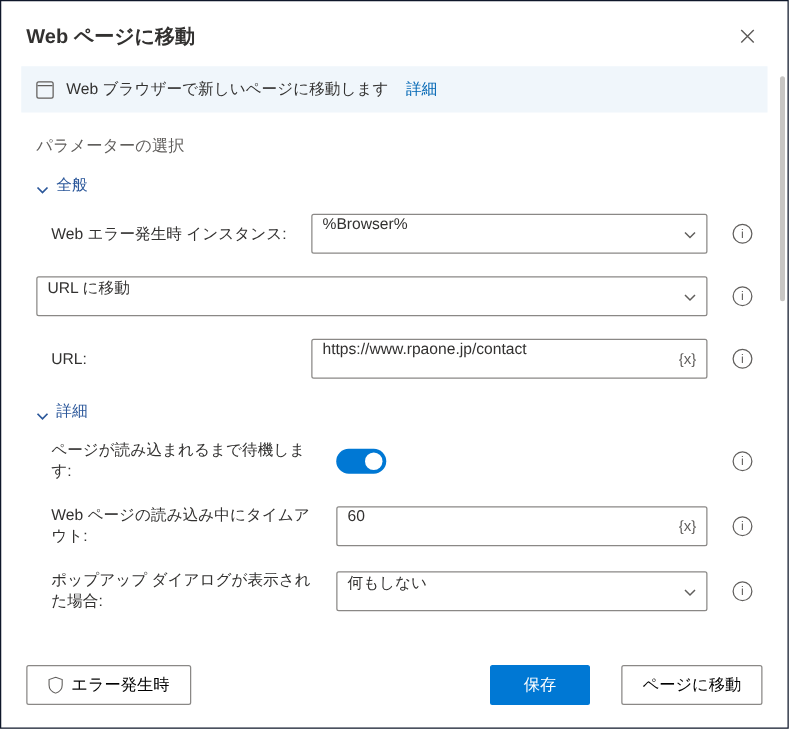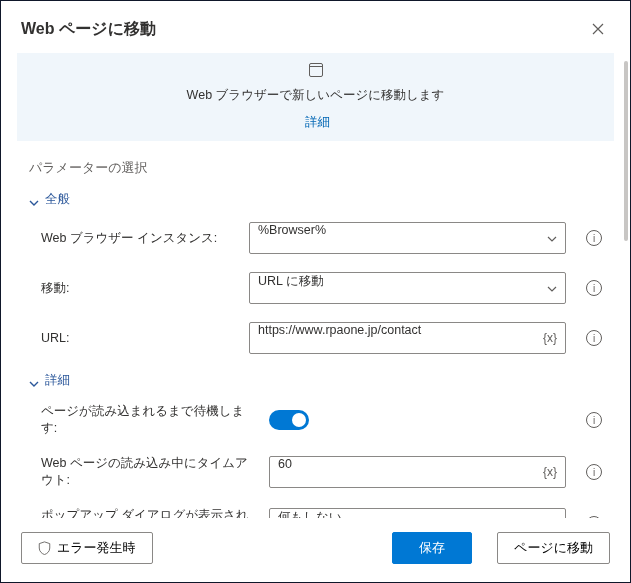--- a/index.html
+++ b/index.html
@@ -2,21 +2,21 @@
 <html><head>
 <meta charset="utf-8">
 <style>
 * { box-sizing: border-box; margin: 0; padding: 0; }
 body { font-family: "Segoe UI", "Meiryo", sans-serif; font-size: 13px; color: #323130; background: #f5f5f5; }
 .dialog { width: 631px; height: 583px; background: #fff; border: 1px solid #0f172a; display: flex; flex-direction: column; position: relative; }
 .header { display: flex; align-items: center; justify-content: space-between; padding: 16px 20px 12px 20px; }
 .header-title { font-size: 16px; font-weight: 600; }
 .close-btn { width: 24px; height: 24px; display: flex; align-items: center; justify-content: center; cursor: pointer; color: #605e5c; }
 .close-btn svg { width: 12px; height: 12px; }
-.info-bar { background: #f0f6fb; margin: 0 16px; padding: 10px 12px; display: flex; align-items: center; gap: 10px; font-size: 12.5px; flex-direction: column; }
+.info-bar { background: #f0f6fb; margin: 0 16px; padding: 10px 12px; display: flex; align-items: center; gap: 10px; font-size: 12.5px; }
 .info-bar .info-icon { width: 14px; height: 14px; border: 1px solid #605e5c; border-radius: 2px; position: relative; flex-shrink: 0; }
 .info-bar .info-icon::before { content: ""; position: absolute; top: 2px; left: 0; right: 0; height: 1px; background: #605e5c; }
 .info-bar a { color: #0066b4; text-decoration: none; margin-left: 4px; }
 .body { flex: 1; overflow-y: auto; padding: 12px 28px 8px 28px; }
 .section-title { font-size: 13px; color: #605e5c; margin: 6px 0 14px 0; }
 .group-header { display: flex; align-items: flex-end; gap: 6px; color: #2b579a; font-size: 12.5px; margin: 10px 0 14px 0; cursor: pointer; }
 .group-header .chev { width: 10px; height: 10px; display: inline-flex; }
 .group-header .chev svg { width: 10px; height: 10px; }
 .row { display: flex; align-items: center; margin-bottom: 18px; gap: 10px; }
 .row .label { width: 210px; font-size: 12.5px; color: #323130; flex-shrink: 0; padding-left: 12px; }
@@ -61,34 +61,33 @@
     <div class="group-header">
       <span class="chev">
           <svg viewBox="0 0 10 10">
             <path d="M1 3 L5 7 L9 3" stroke="#2b579a" stroke-width="1.4" fill="none"></path>
           </svg>
         </span>
       <span>全般</span>
     </div>
 
     <div class="row">
-      <div class="label">Web ブラウザー インスタンス:</div>
+      <div class="label">Web エラー発生時 インスタンス:</div>
       <div class="control">
         <div class="dropdown">
           <span>%Browser%</span>
           <span class="dd-chev"><svg viewBox="0 0 10 10">
                 <path d="M1 3 L5 7 L9 3" stroke="#605e5c" stroke-width="1.2" fill="none"></path>
               </svg></span>
         </div>
       </div>
       <div class="info-circle">i</div>
     </div>
 
     <div class="row">
-      <div class="label">移動:</div>
       <div class="control">
         <div class="dropdown">
           <span>URL に移動</span>
           <span class="dd-chev"><svg viewBox="0 0 10 10">
                 <path d="M1 3 L5 7 L9 3" stroke="#605e5c" stroke-width="1.2" fill="none"></path>
               </svg></span>
         </div>
       </div>
       <div class="info-circle">i</div>
     </div>

